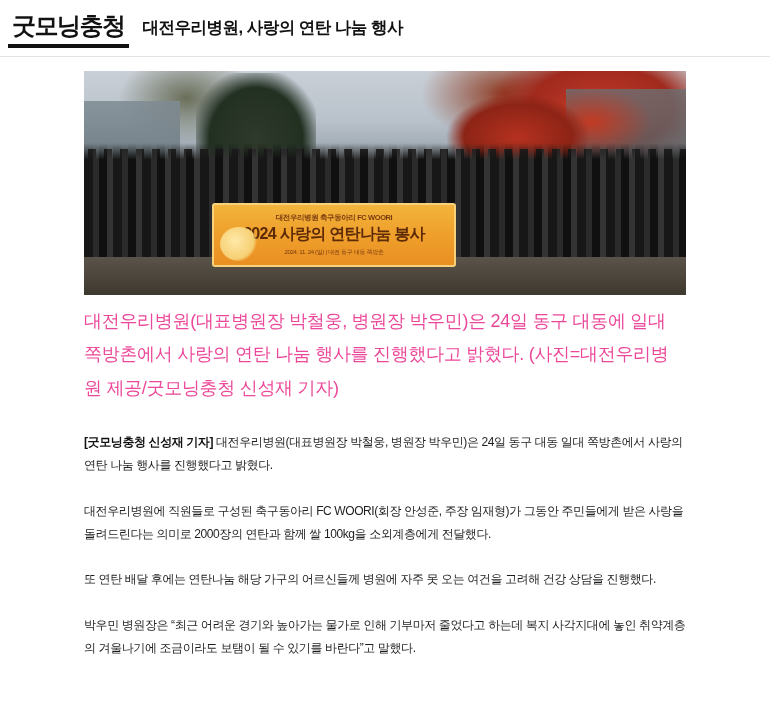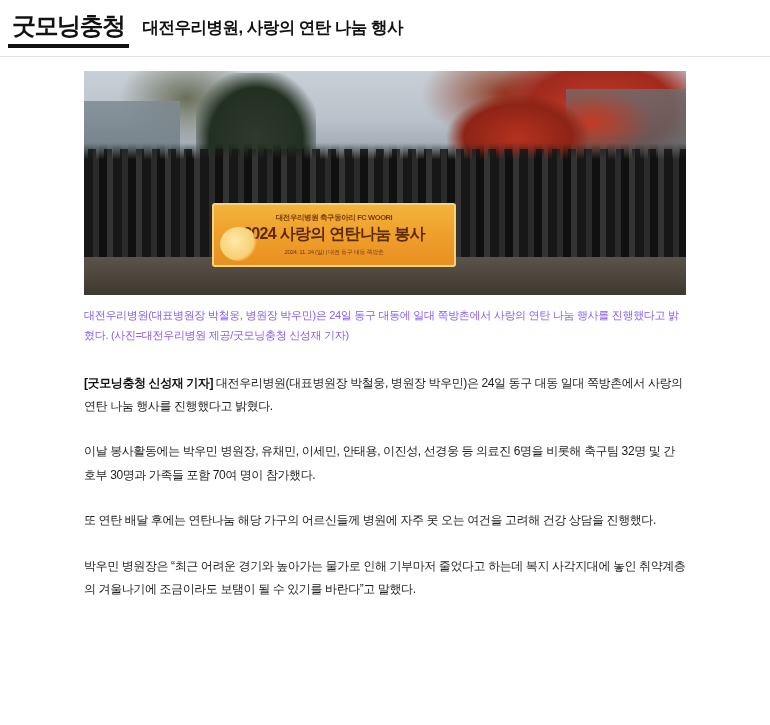--- a/index.html
+++ b/index.html
@@ -138,23 +138,23 @@
     white-space: nowrap;
   }
   .banner-blob {
     position: absolute; left: 6px; bottom: 4px; width: 38px; height: 34px;
     background: radial-gradient(circle at 40% 40%, #ffe9a8 0%, #f6cf73 60%, rgba(246,207,115,0) 72%);
     border-radius: 50%;
   }
 
   .caption {
     margin-top: 10px;
-    font-size: 11px;
+    font-size: 18px;
     line-height: 1.85;
-    color: #8b5cf6;
+    color: #ec4899;
     letter-spacing: -0.3px;
   }
 
   .body-text p {
     font-size: 12px;
     line-height: 1.95;
     color: #1d1d1d;
     letter-spacing: -0.4px;
     margin: 22px 0 0 0;
   }
@@ -187,18 +187,18 @@
         <div class="banner-line1">대전우리병원 축구동아리 FC WOORI</div>
         <div class="banner-line2">2024 사랑의 연탄나눔 봉사</div>
         <div class="banner-line3">2024. 11. 24 (일)  |  대전 동구 대동 쪽방촌</div>
       </div>
     </div>
     <figcaption class="caption">대전우리병원(대표병원장 박철웅, 병원장 박우민)은 24일 동구 대동에 일대 쪽방촌에서 사랑의 연탄 나눔 행사를 진행했다고 밝혔다. (사진=대전우리병원 제공/굿모닝충청 신성재 기자)</figcaption>
   </figure>
 
   <div class="body-text">
     <p class="first"><span class="byline">[굿모닝충청 신성재 기자]</span><span> 대전우리병원(대표병원장 박철웅, 병원장 박우민)은 24일 동구 대동 일대 쪽방촌에서 사랑의 연탄 나눔 행사를 진행했다고 밝혔다.</span></p>
-    <p>이날 봉사활동에는 박우민 병원장, 유채민, 이세민, 안태용, 이진성, 선경웅 등 의료진 6명을 비롯해 축구팀 32명 및 간호부 30명과 가족들 포함 70여 명이 참가했다.</p>
+    <p>대전우리병원에 직원들로 구성된 축구동아리 FC WOORI(회장 안성준, 주장 임재형)가 그동안 주민들에게 받은 사랑을 돌려드린다는 의미로 2000장의 연탄과 함께 쌀 100kg을 소외계층에게 전달했다.</p>
     <p>또 연탄 배달 후에는 연탄나눔 해당 가구의 어르신들께 병원에 자주 못 오는 여건을 고려해 건강 상담을 진행했다.</p>
     <p>박우민 병원장은 “최근 어려운 경기와 높아가는 물가로 인해 기부마저 줄었다고 하는데 복지 사각지대에 놓인 취약계층의 겨울나기에 조금이라도 보탬이 될 수 있기를 바란다”고 말했다.</p>
   </div>
 
 </div>
 
 </body></html>

